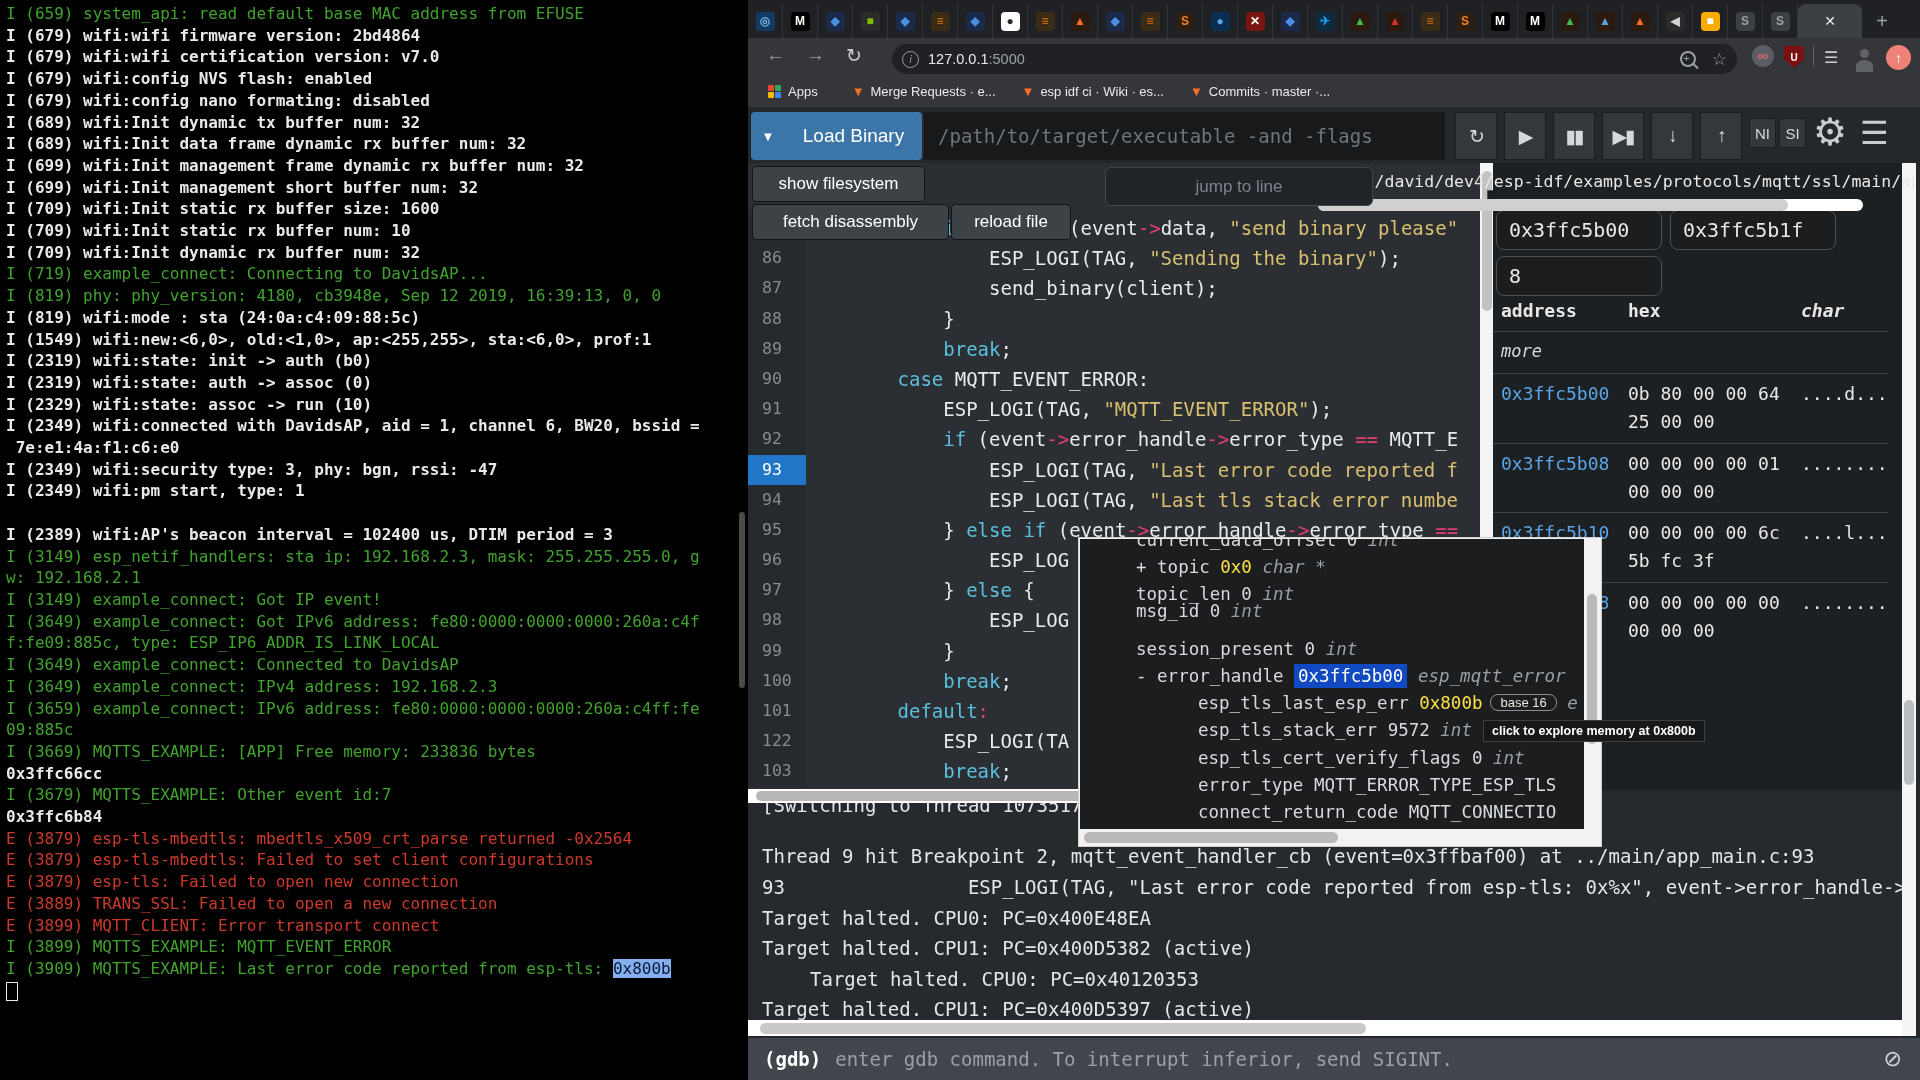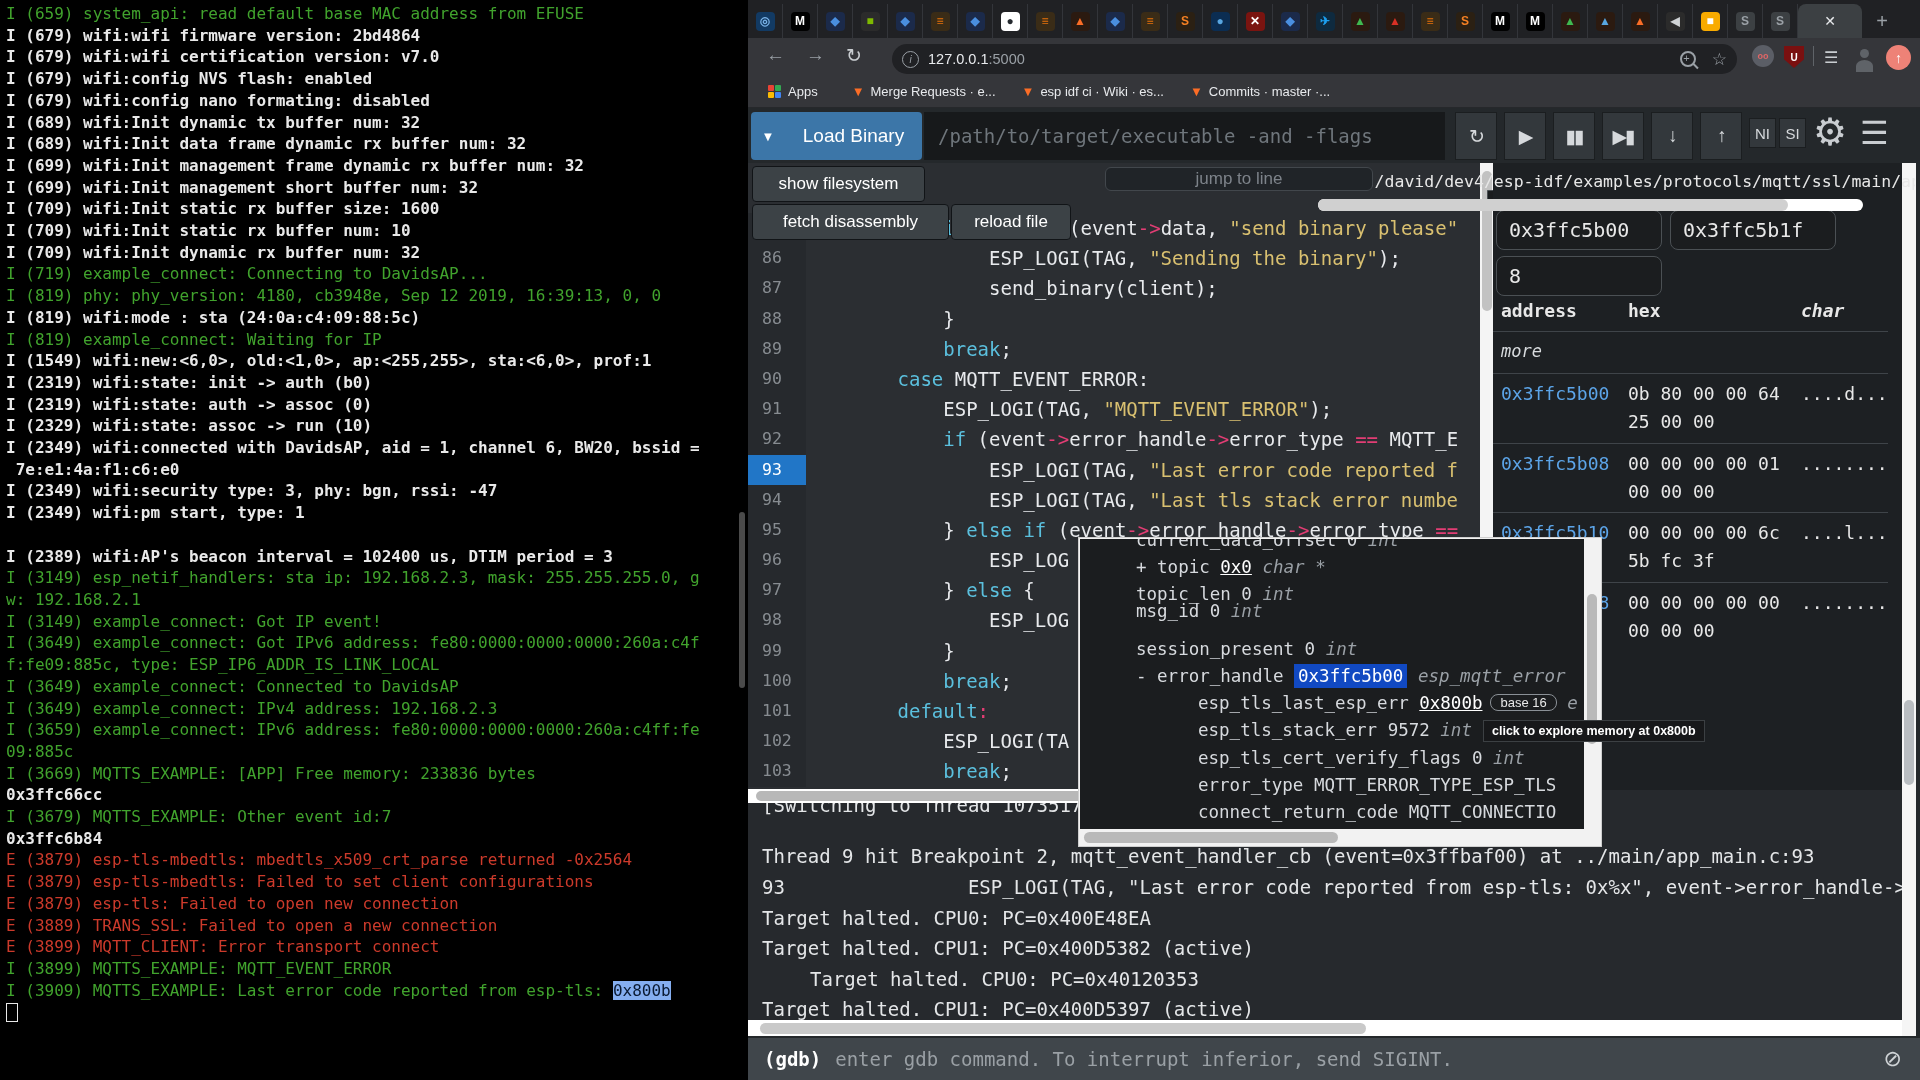--- a/index.html
+++ b/index.html
@@ -53,21 +53,21 @@
   #apparea{left:748px;top:108px;width:1172px;height:972px;background:#24282b;}
   #caret-btn{left:751px;top:112px;width:34px;height:48px;background:#3c76a8;border-radius:4px 0 0 4px;color:#fff;font-size:13px;display:flex;align-items:center;justify-content:center;}
   #loadbin-btn{left:785px;top:112px;width:137px;height:48px;background:#3c76a8;color:#fff;font-size:19px;display:flex;align-items:center;justify-content:center;border-radius:0 4px 4px 0;}
   #target-input{left:924px;top:112px;width:521px;height:48px;background:#17191b;color:#6f767c;font-size:19px;display:flex;align-items:center;padding-left:14px;box-sizing:border-box;}
   .ctl-btn{position:absolute;top:112px;width:42px;height:48px;background:#33383c;border:1px solid #1b1e20;color:#d6d9dc;font-size:19px;display:flex;align-items:center;justify-content:center;box-sizing:border-box;letter-spacing:-2px;}
   .mini-btn{position:absolute;top:118px;width:27px;height:30px;background:#33383c;border:1px solid #1b1e20;color:#d6d9dc;font-size:15px;display:flex;align-items:center;justify-content:center;box-sizing:border-box;}
   #gear-icon{left:1813px;top:110px;color:#c9cdd1;font-size:38px;}
   #menu-icon{left:1860px;top:114px;color:#c9cdd1;font-size:32px;}
 
   .tool-btn{position:absolute;background:#3c4246;border:1px solid #111417;color:#fff;font-size:17px;border-radius:4px;display:flex;align-items:center;justify-content:center;box-sizing:border-box;z-index:15;}
-  #jump-input{left:1105px;top:167px;width:268px;height:24px;border:1px solid #42474c;border-radius:6px;background:#202428;color:#7d838a;font-size:17px;display:flex;align-items:center;justify-content:center;box-sizing:border-box;z-index:15;}
+  #jump-input{left:1105px;top:167px;width:268px;height:39px;border:1px solid #42474c;border-radius:6px;background:#202428;color:#7d838a;font-size:17px;display:flex;align-items:center;justify-content:center;box-sizing:border-box;z-index:15;}
   #filepath{left:1315px;top:172px;width:600px;overflow:hidden;white-space:nowrap;color:#e8e8e8;font-size:16.5px;z-index:12;}
   #path-scroll{left:1318px;top:199px;width:545px;height:12px;background:#fff;border-radius:6px;z-index:12;}
   #path-scroll div{width:470px;height:12px;background:#d0d0d0;border-radius:6px;}
   #mem-clip{left:1487px;top:190px;width:110px;height:16px;background:#1b1d1f;border:1px solid #4b5054;border-radius:0 0 6px 6px;z-index:9;}
 
   
   #code-panel{left:748px;top:163px;width:732px;height:626px;background:#2b2e32;overflow:hidden;z-index:5;}
   #code-rows{position:absolute;top:50px;left:0;width:100%;}
   .code-row{display:flex;height:30.2px;line-height:30.2px;}
   .gut{width:58px;background:#26292d;color:#878c91;font-size:16.5px;text-align:left;padding-left:14px;box-sizing:border-box;flex:none;font-family:"DejaVu Sans Mono",monospace;}
@@ -104,21 +104,21 @@
   #con-hscroll div{margin:2.5px 0 0 12px;width:606px;height:11px;background:#c9c9c9;border-radius:6px;}
   #gdb-bar{left:748px;top:1038px;width:1172px;height:42px;background:#40464b;display:flex;align-items:center;z-index:6;}
   #gdb-prompt{color:#fff;font-weight:bold;font-size:19px;margin-left:16px;font-family:"DejaVu Sans Mono",monospace;}
   #gdb-placeholder{color:#9aa0a5;font-size:19px;margin-left:14px;font-family:"DejaVu Sans Mono",monospace;}
   #gdb-spacer{flex:1;} #ban-icon{color:#cfd3d6;font-size:22px;margin-right:18px;}
 
   
   #popup{left:1078px;top:537px;width:524px;height:310px;z-index:40;background:#f2f2f2;border:1px solid #cfcfcf;box-sizing:border-box;}
   #popup-content{position:absolute;left:1px;top:1px;width:505px;height:291px;background:#1b1d1f;overflow:hidden;}
   .pop-line{position:absolute;white-space:pre;font-family:"DejaVu Sans Mono",monospace;font-size:17.5px;color:#d7dade;}
-  .p-w{color:#d7dade;} .p-b{color:#ffffff;text-decoration:underline;} .p-i{color:#9aa0a6;font-style:italic;}
+  .p-w{color:#d7dade;} .p-b{color:#fde047;} .p-i{color:#9aa0a6;font-style:italic;}
   .p-hl{background:#1149c2;color:#fff;padding:2px 4px;}
   .p-badge{display:inline-block;border:1.5px solid #8a9096;border-radius:8px;padding:0 9px;font-size:13px;color:#e8e8e8;margin-left:8px;vertical-align:2px;font-family:"Liberation Sans",sans-serif;}
   #popup-vscroll{position:absolute;right:1px;top:1px;width:16px;height:291px;background:#f2f2f2;}
   #popup-vscroll div{margin:55px 3px 0;width:10px;height:150px;background:#b9b9b9;border-radius:5px;}
   #popup-hscroll{position:absolute;left:1px;bottom:1px;width:521px;height:16px;background:#f2f2f2;}
   #popup-hscroll div{margin:3px 0 0 4px;width:254px;height:11px;background:#b9b9b9;border-radius:6px;}
   #tooltip{left:1483px;top:720px;background:#17181a;border:1px solid #3c4043;color:#fff;font-size:12.5px;font-weight:bold;padding:3px 8px;z-index:50;white-space:nowrap;}
 </style>
 </head>
 <body>
@@ -135,21 +135,20 @@
       <div class="term-line"><span class="tc-w">I (689) wifi:Init dynamic tx buffer num: 32</span></div>
       <div class="term-line"><span class="tc-w">I (689) wifi:Init data frame dynamic rx buffer num: 32</span></div>
       <div class="term-line"><span class="tc-w">I (699) wifi:Init management frame dynamic rx buffer num: 32</span></div>
       <div class="term-line"><span class="tc-w">I (699) wifi:Init management short buffer num: 32</span></div>
       <div class="term-line"><span class="tc-w">I (709) wifi:Init static rx buffer size: 1600</span></div>
       <div class="term-line"><span class="tc-w">I (709) wifi:Init static rx buffer num: 10</span></div>
       <div class="term-line"><span class="tc-w">I (709) wifi:Init dynamic rx buffer num: 32</span></div>
       <div class="term-line"><span class="tc-g">I (719) example_connect: Connecting to DavidsAP...</span></div>
       <div class="term-line"><span class="tc-g">I (819) phy: phy_version: 4180, cb3948e, Sep 12 2019, 16:39:13, 0, 0</span></div>
       <div class="term-line"><span class="tc-w">I (819) wifi:mode : sta (24:0a:c4:09:88:5c)</span></div>
-      <div class="term-line"><span class="tc-g">I (819) example_connect: Waiting for IP</span></div>
       <div class="term-line"><span class="tc-w">I (1549) wifi:new:&lt;6,0&gt;, old:&lt;1,0&gt;, ap:&lt;255,255&gt;, sta:&lt;6,0&gt;, prof:1</span></div>
       <div class="term-line"><span class="tc-w">I (2319) wifi:state: init -&gt; auth (b0)</span></div>
       <div class="term-line"><span class="tc-w">I (2319) wifi:state: auth -&gt; assoc (0)</span></div>
       <div class="term-line"><span class="tc-w">I (2329) wifi:state: assoc -&gt; run (10)</span></div>
       <div class="term-line"><span class="tc-w">I (2349) wifi:connected with DavidsAP, aid = 1, channel 6, BW20, bssid =</span></div>
       <div class="term-line"><span class="tc-w"> 7e:e1:4a:f1:c6:e0</span></div>
       <div class="term-line"><span class="tc-w">I (2349) wifi:security type: 3, phy: bgn, rssi: -47</span></div>
       <div class="term-line"><span class="tc-w">I (2349) wifi:pm start, type: 1</span></div>
       <div class="term-line"><span class="tc-w">&nbsp;</span></div>
       <div class="term-line"><span class="tc-w">I (2389) wifi:AP's beacon interval = 102400 us, DTIM period = 3</span></div>
@@ -416,21 +415,21 @@
         </div>
         <div class="code-row">
           <div class="gut">100</div>
           <div class="src"><span class="t-w">            </span><span class="t-k">break</span><span class="t-w">;</span></div>
         </div>
         <div class="code-row">
           <div class="gut">101</div>
           <div class="src"><span class="t-w">        </span><span class="t-k">default</span><span class="t-p">:</span></div>
         </div>
         <div class="code-row">
-          <div class="gut">102</div>
+          <div class="gut">122</div>
           <div class="src"><span class="t-w">            ESP_LOGI(TA</span></div>
         </div>
         <div class="code-row">
           <div class="gut">103</div>
           <div class="src"><span class="t-w">            </span><span class="t-k">break</span><span class="t-w">;</span></div>
         </div>
       </div>
   </div>
   <div id="code-hscroll" class="abs">
       <div></div>

